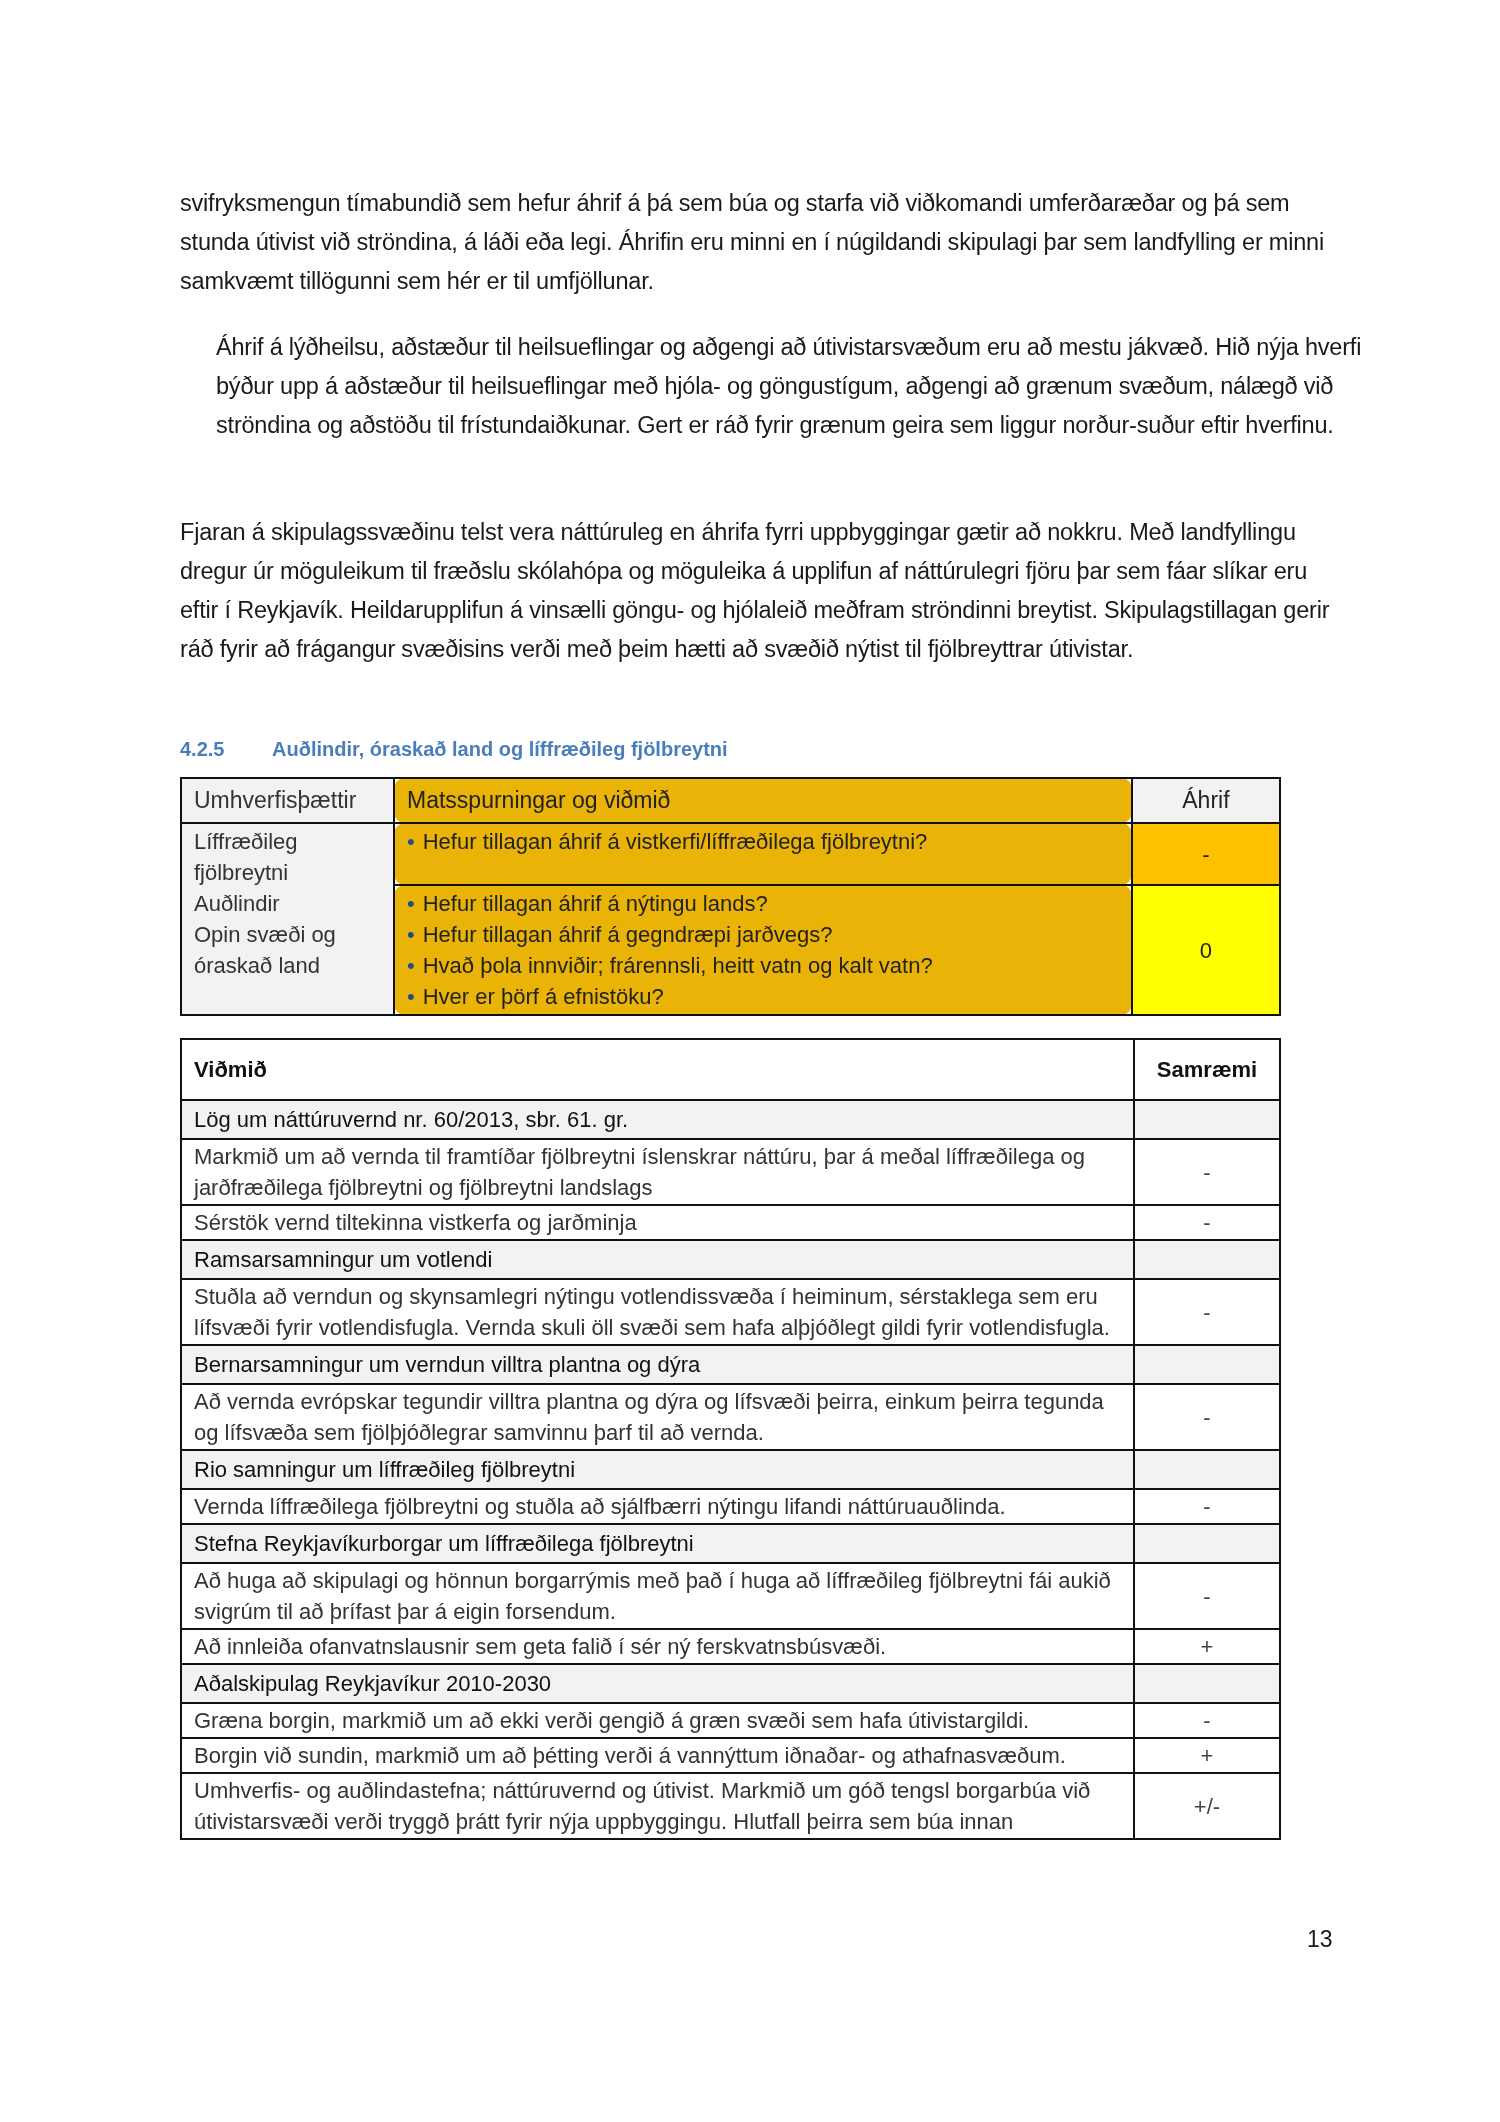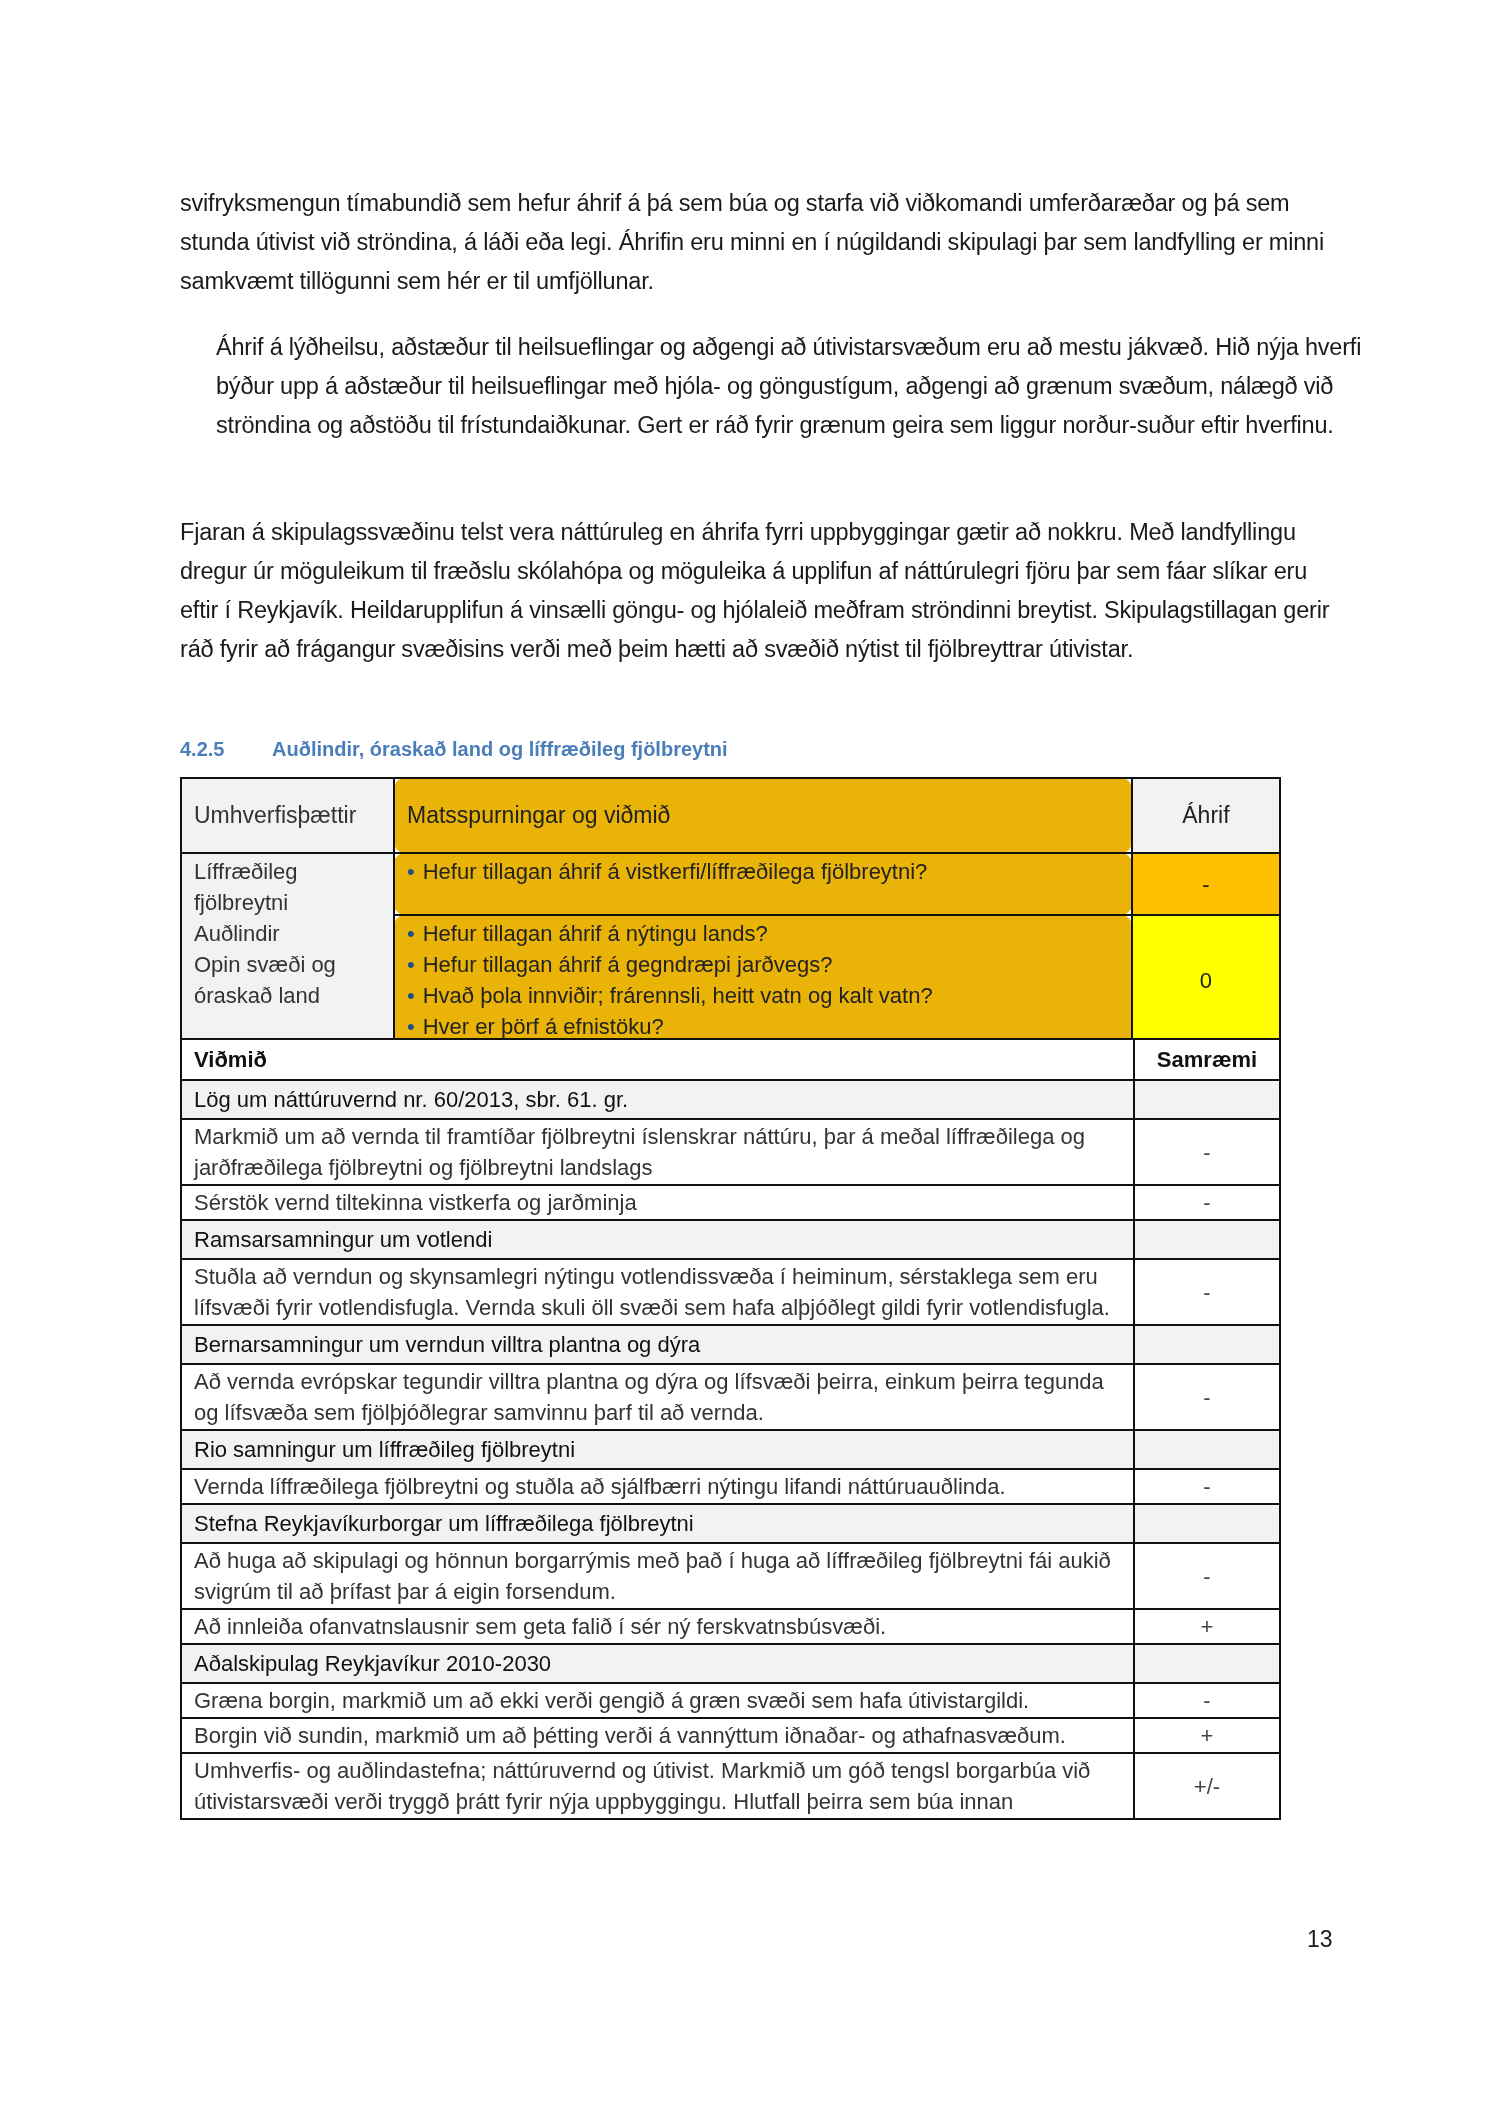--- a/index.html
+++ b/index.html
@@ -7,32 +7,32 @@
   .page { position:absolute; left:0; top:8px; width:1500px; height:2122px; }
   .para { position:absolute; left:180px; width:1160px; font-size:23.5px; line-height:39px; letter-spacing:-0.2px; margin:0; }
   .p1 { top:176px; }
   .p2 { top:320px;margin-left:36px; }
   .p3 { top:505px; }
   .heading { position:absolute; left:180px; top:730px; font-size:20px; font-weight:bold; color:#4a7ebb; margin:0; }
   .heading .num { display:inline-block; width:92px; }
   table { border-collapse:collapse; position:absolute; left:180px; }
   .t1 { top:769px; width:1101px; }
   .t1 td, .t1 th { border:2px solid #111; font-size:22px; line-height:31px; vertical-align:top; padding:2px 12px; font-weight:normal; text-align:left; color:#222; }
-  .t1 th { background:#f2f2f2; padding:21px 12px; font-size:23px; }
+  .t1 th { background:#f2f2f2; padding:6px 12px; font-size:23px; }
   .t1 .col1 { width:188px; background:#f2f2f2; color:#333; }
   .t1 .col2 { width:732px; background:#eab308;border-radius:11px; }
   .t1 .col3 { width:125px; text-align:center; vertical-align:middle; }
   .t1 th.col3 { background:#f2f2f2; }
   .bullet { display:block; }
   .bullet::before { content:"\2022"; color:#1f4e8c; margin-right:8px; font-size:22px; }
   .orange { background:#ffc000; }
   .yellow { background:#ffff00; }
   .t2 { top:1030px; width:1101px; }
   .t2 td, .t2 th { border:2px solid #111; font-size:22px; line-height:31px; padding:1px 12px; text-align:left; color:#333; vertical-align:middle; }
-  .t2 th { font-weight:bold; color:#111; background:#fff; padding:4px 12px; }
+  .t2 th { font-weight:bold; color:#111; background:#fff; padding:14px 12px; }
   .t2 th.samr { text-align:center; width:120px; }
   .t2 .grp td { background:#f2f2f2; color:#111; padding:3px 12px; }
   .t2 td.val { text-align:center; width:120px; color:#444; }
   .t2 tr.dotted td { border-top:1px dotted #555; }
   .pagenum { position:absolute; left:1307px; top:1918px; font-size:23px; }
 </style>
 </head>
 <body>
 
 <div class="page">

